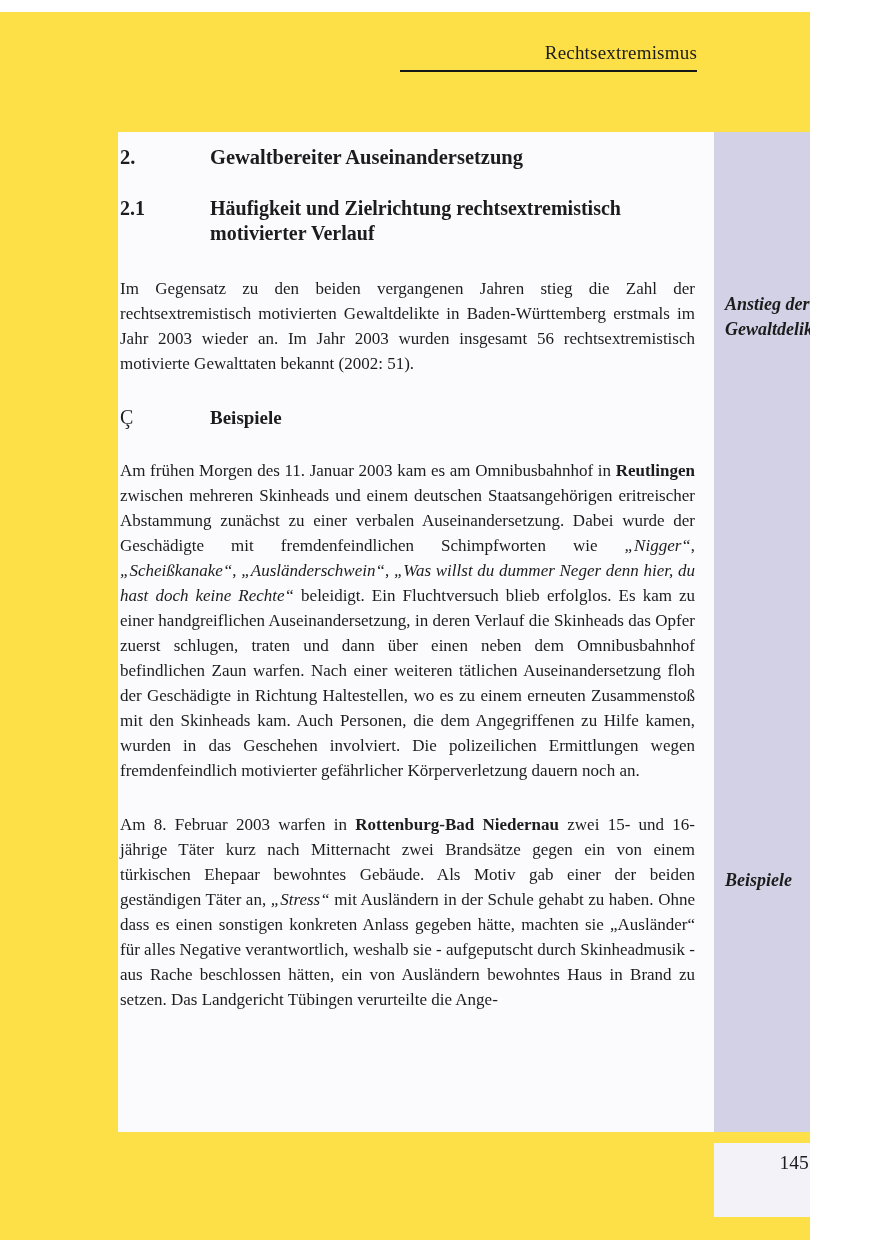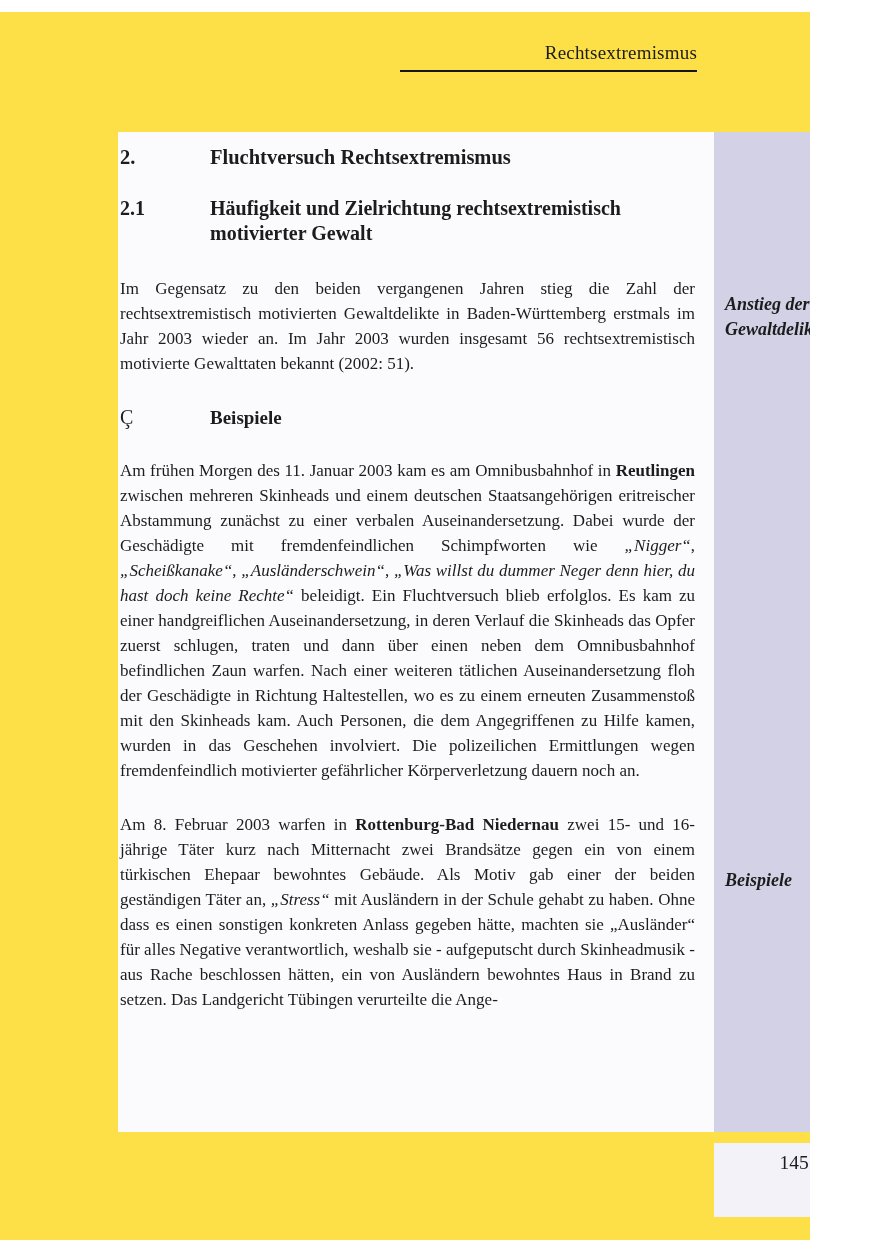--- a/index.html
+++ b/index.html
@@ -128,26 +128,26 @@
 <body>
 
 <div class="page">
 
   <div class="running-head">Rechtsextremismus</div>
 
   <div class="content-area">
 
     <div class="heading-row section-heading">
       <span class="heading-num">2.</span>
-      <span>Fluchtversuch Rechtsextremismus</span>
+      <span>Gewaltbereiter Auseinandersetzung</span>
     </div>
 
     <div class="heading-row subsection-heading">
       <span class="heading-num">2.1</span>
-      <span>Häufigkeit und Zielrichtung rechtsextremistisch motivierter Gewalt</span>
+      <span>Häufigkeit und Zielrichtung rechtsextremistisch motivierter Verlauf</span>
     </div>
 
     <p class="para">Im Gegensatz zu den beiden vergangenen Jahren stieg die Zahl der rechtsextremistisch motivierten Gewaltdelikte in Baden-Württemberg erstmals im Jahr 2003 wieder an. Im Jahr 2003 wurden insgesamt 56 rechtsextremistisch motivierte Gewalttaten bekannt (2002: 51).</p>
 
     <div class="bullet-row">
       <span class="bullet-symbol">Ç</span>
       <span class="bullet-label">Beispiele</span>
     </div>
 
     <p class="para"><span>Am frühen Morgen des 11. Januar 2003 kam es am Omnibusbahnhof in </span><span style="font-weight: bold;">Reutlingen</span><span> zwischen mehreren Skinheads und einem deutschen Staatsangehörigen eritreischer Abstammung zunächst zu einer verbalen Auseinandersetzung. Dabei wurde der Geschädigte mit fremdenfeindlichen Schimpfworten wie </span><span style="font-style: italic;">„Nigger“</span><span>, </span><span style="font-style: italic;">„Scheißkanake“</span><span>, </span><span style="font-style: italic;">„Ausländerschwein“</span><span>, </span><span style="font-style: italic;">„Was willst du dummer Neger denn hier, du hast doch keine Rechte“</span><span> beleidigt. Ein Fluchtversuch blieb erfolglos. Es kam zu einer handgreiflichen Auseinandersetzung, in deren Verlauf die Skinheads das Opfer zuerst schlugen, traten und dann über einen neben dem Omnibusbahnhof befindlichen Zaun warfen. Nach einer weiteren tätlichen Auseinandersetzung floh der Geschädigte in Richtung Haltestellen, wo es zu einem erneuten Zusammenstoß mit den Skinheads kam. Auch Personen, die dem Angegriffenen zu Hilfe kamen, wurden in das Geschehen involviert. Die polizeilichen Ermittlungen wegen fremdenfeindlich motivierter gefährlicher Körperverletzung dauern noch an.</span></p>

